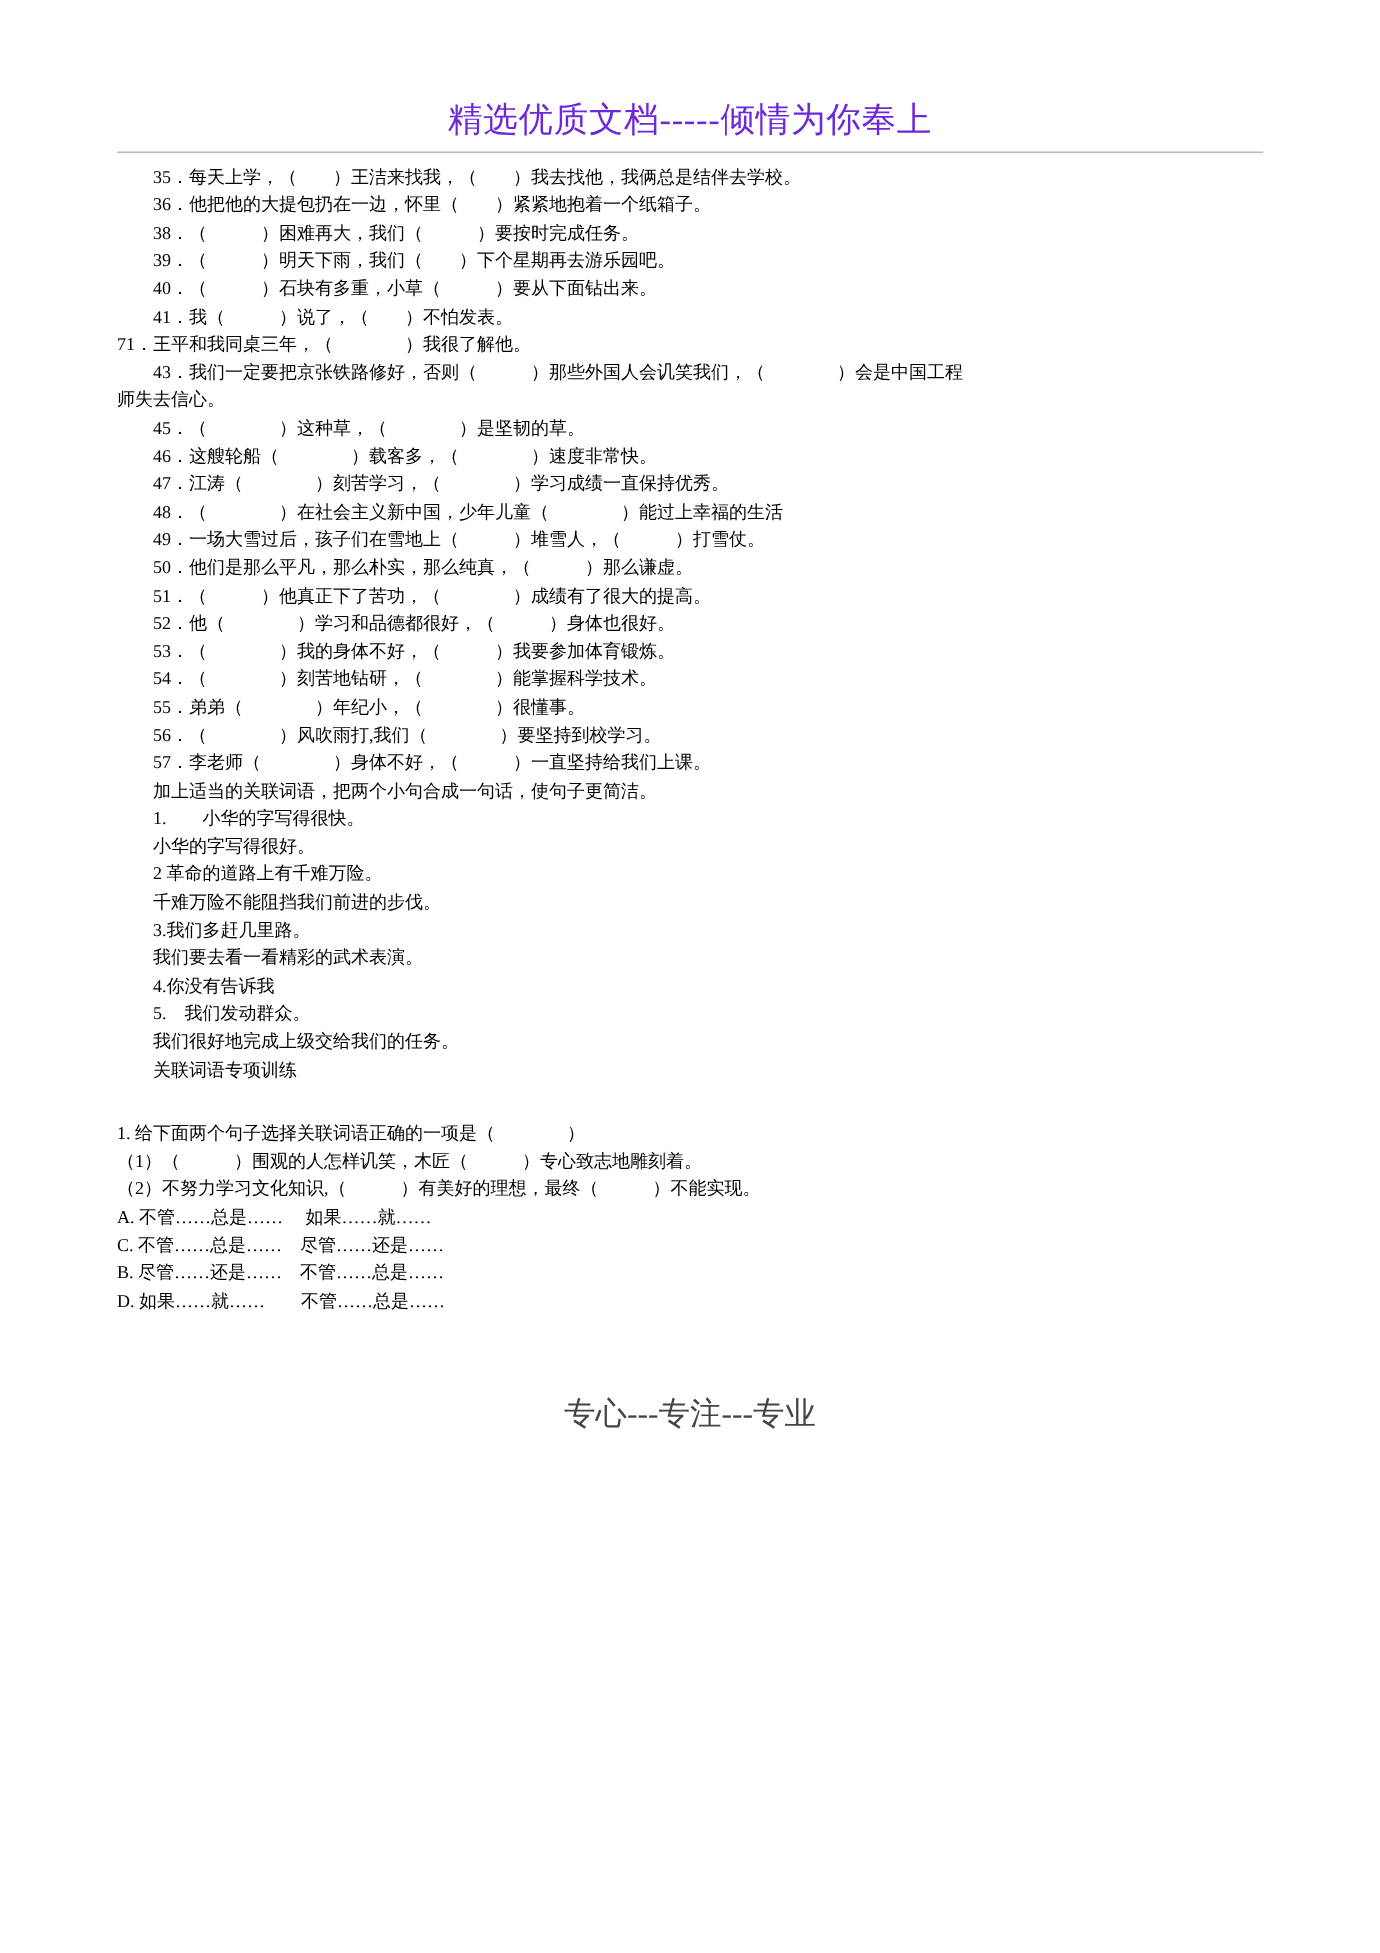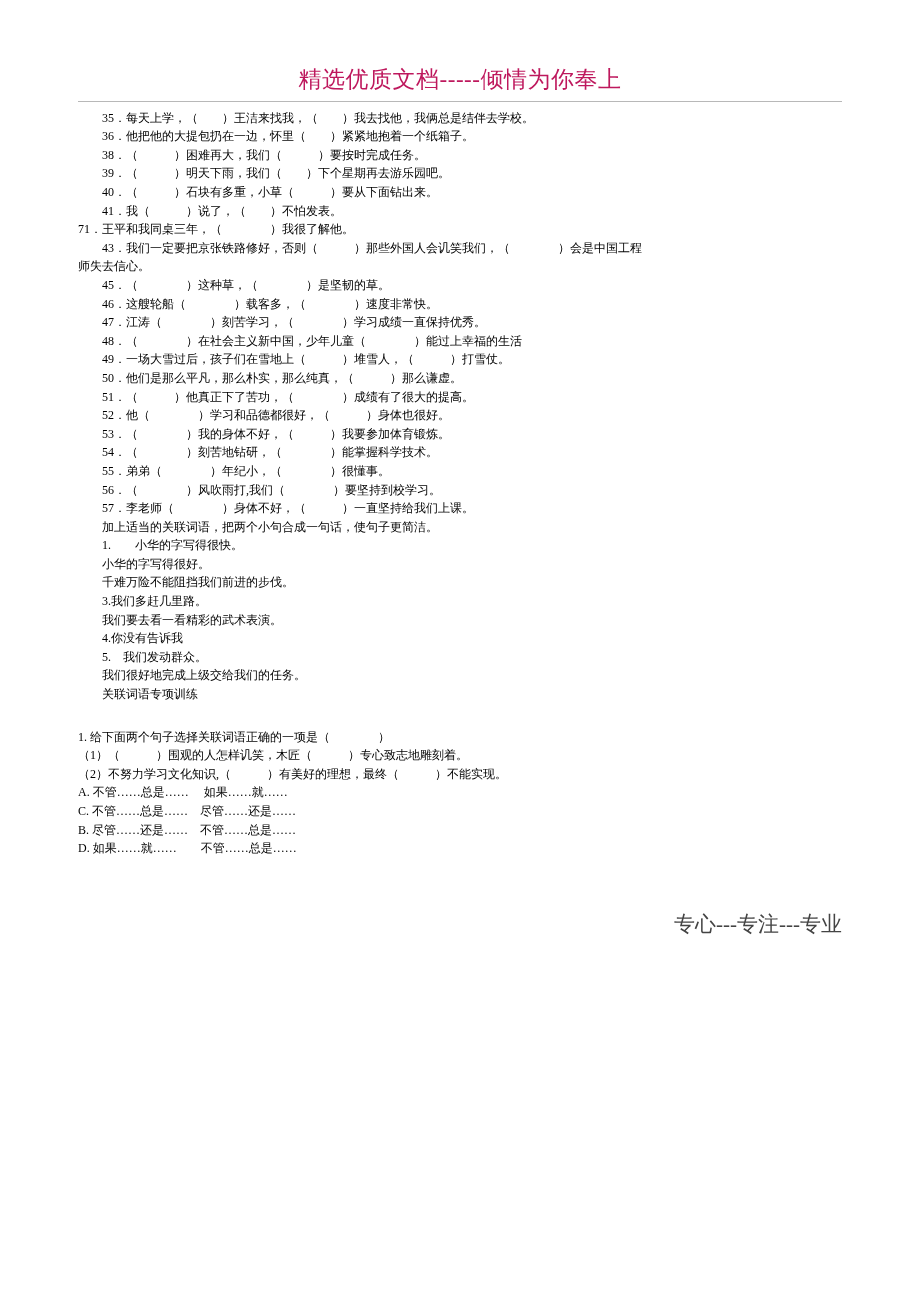--- a/index.html
+++ b/index.html
@@ -11,21 +11,21 @@
     font-size: 16px;
     color: #000;
     line-height: 1.55;
   }
   .page {
     padding: 62px 78px 50px 78px;
   }
   .header {
     text-align: center;
     font-size: 23px;
-    color: #be185d;
+    color: #6d28d9;
     font-family: "Songti SC", "SimSun", serif;
     margin-bottom: 3px;
     letter-spacing: 0.5px;
   }
   .hr {
     border: none;
     border-top: 1px solid #b8b8b8;
     margin: 0 0 7px 0;
   }
   .content {
@@ -37,21 +37,21 @@
   .indent0 {
     padding-left: 0;
   }
   .line {
     white-space: pre-wrap;
   }
   .gap {
     height: 24px;
   }
   .footer {
-    text-align: right;
+    text-align: center;
     font-size: 21px;
     color: #444;
     font-family: "Songti SC", "SimSun", serif;
     margin-top: 50px;
   }
 </style>
 </head>
 <body>
 
 <div class="page">
@@ -76,20 +76,21 @@
       <div class="line indent2">51．（　　　）他真正下了苦功，（　　　　）成绩有了很大的提高。</div>
       <div class="line indent2">52．他（　　　　）学习和品德都很好，（　　　）身体也很好。</div>
       <div class="line indent2">53．（　　　　）我的身体不好，（　　　）我要参加体育锻炼。</div>
       <div class="line indent2">54．（　　　　）刻苦地钻研，（　　　　）能掌握科学技术。</div>
       <div class="line indent2">55．弟弟（　　　　）年纪小，（　　　　）很懂事。</div>
       <div class="line indent2">56．（　　　　）风吹雨打,我们（　　　　）要坚持到校学习。</div>
       <div class="line indent2">57．李老师（　　　　）身体不好，（　　　）一直坚持给我们上课。</div>
       <div class="line indent2">加上适当的关联词语，把两个小句合成一句话，使句子更简洁。</div>
       <div class="line indent2">1.　　小华的字写得很快。</div>
       <div class="line indent2">小华的字写得很好。</div>
+      <div class="line indent2">2 革命的道路上有千难万险。</div>
       <div class="line indent2">千难万险不能阻挡我们前进的步伐。</div>
       <div class="line indent2">3.我们多赶几里路。</div>
       <div class="line indent2">我们要去看一看精彩的武术表演。</div>
       <div class="line indent2">4.你没有告诉我</div>
       <div class="line indent2">5.　我们发动群众。</div>
       <div class="line indent2">我们很好地完成上级交给我们的任务。</div>
       <div class="line indent2">关联词语专项训练</div>
       <div class="gap"></div>
       <div class="line indent0">1. 给下面两个句子选择关联词语正确的一项是（　　　　）</div>
       <div class="line indent0">（1）（　　　）围观的人怎样讥笑，木匠（　　　）专心致志地雕刻着。</div>

